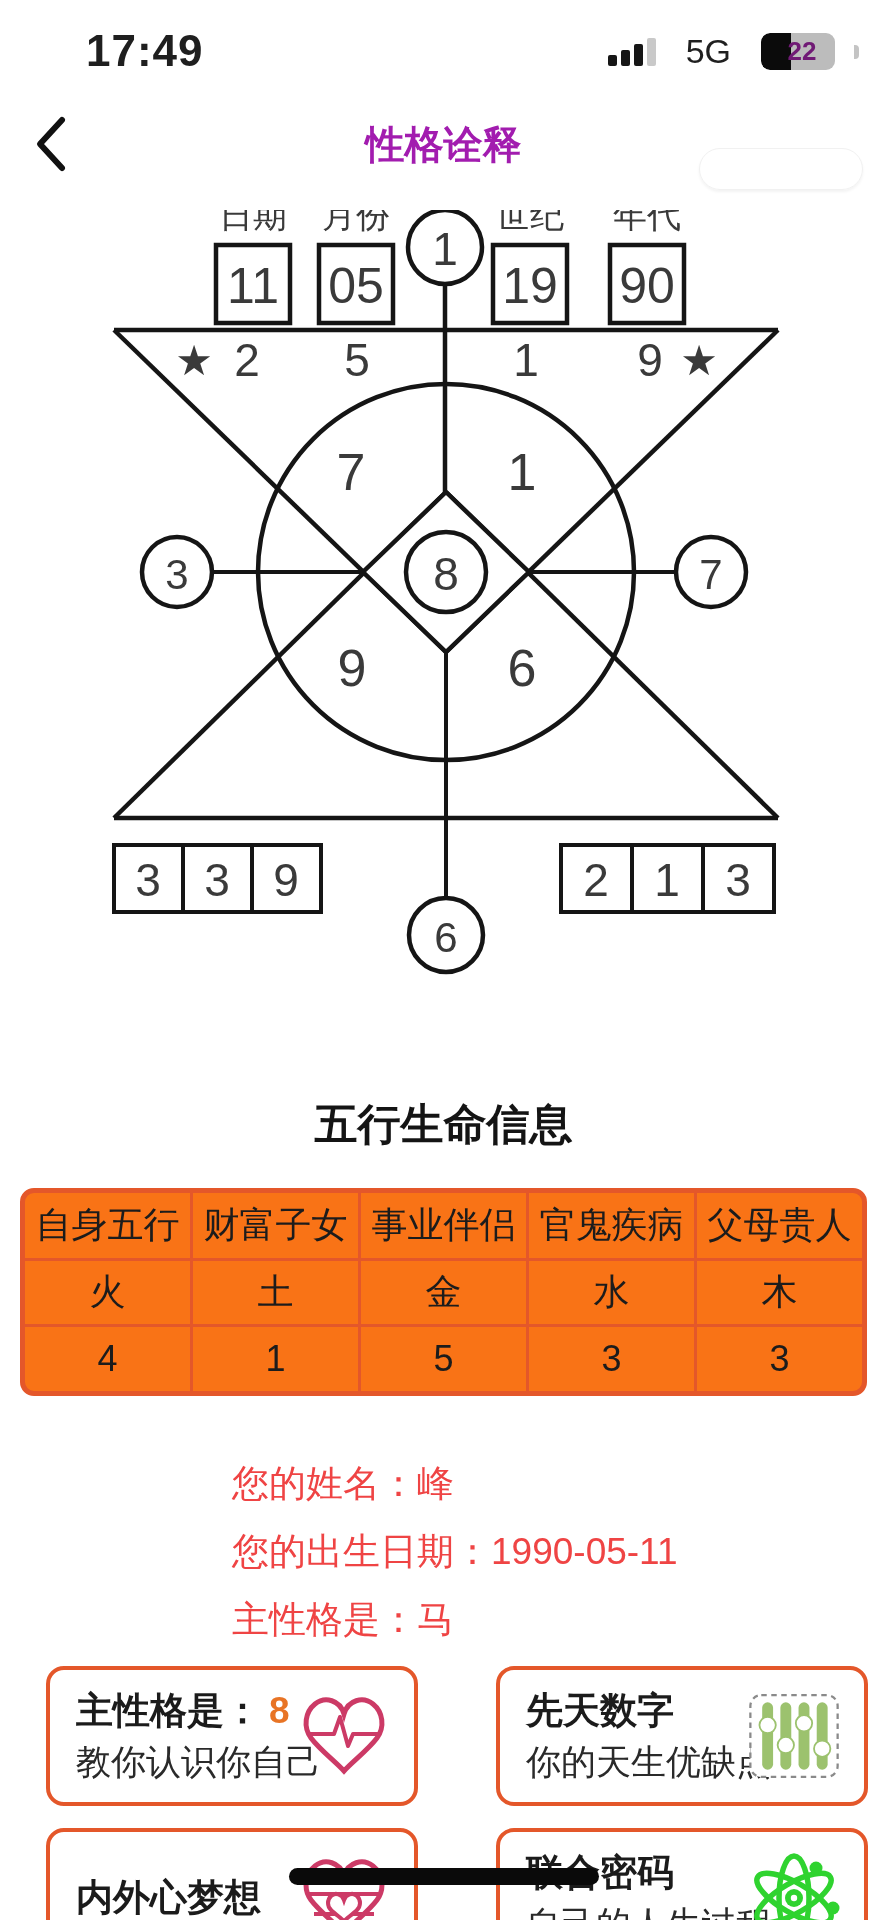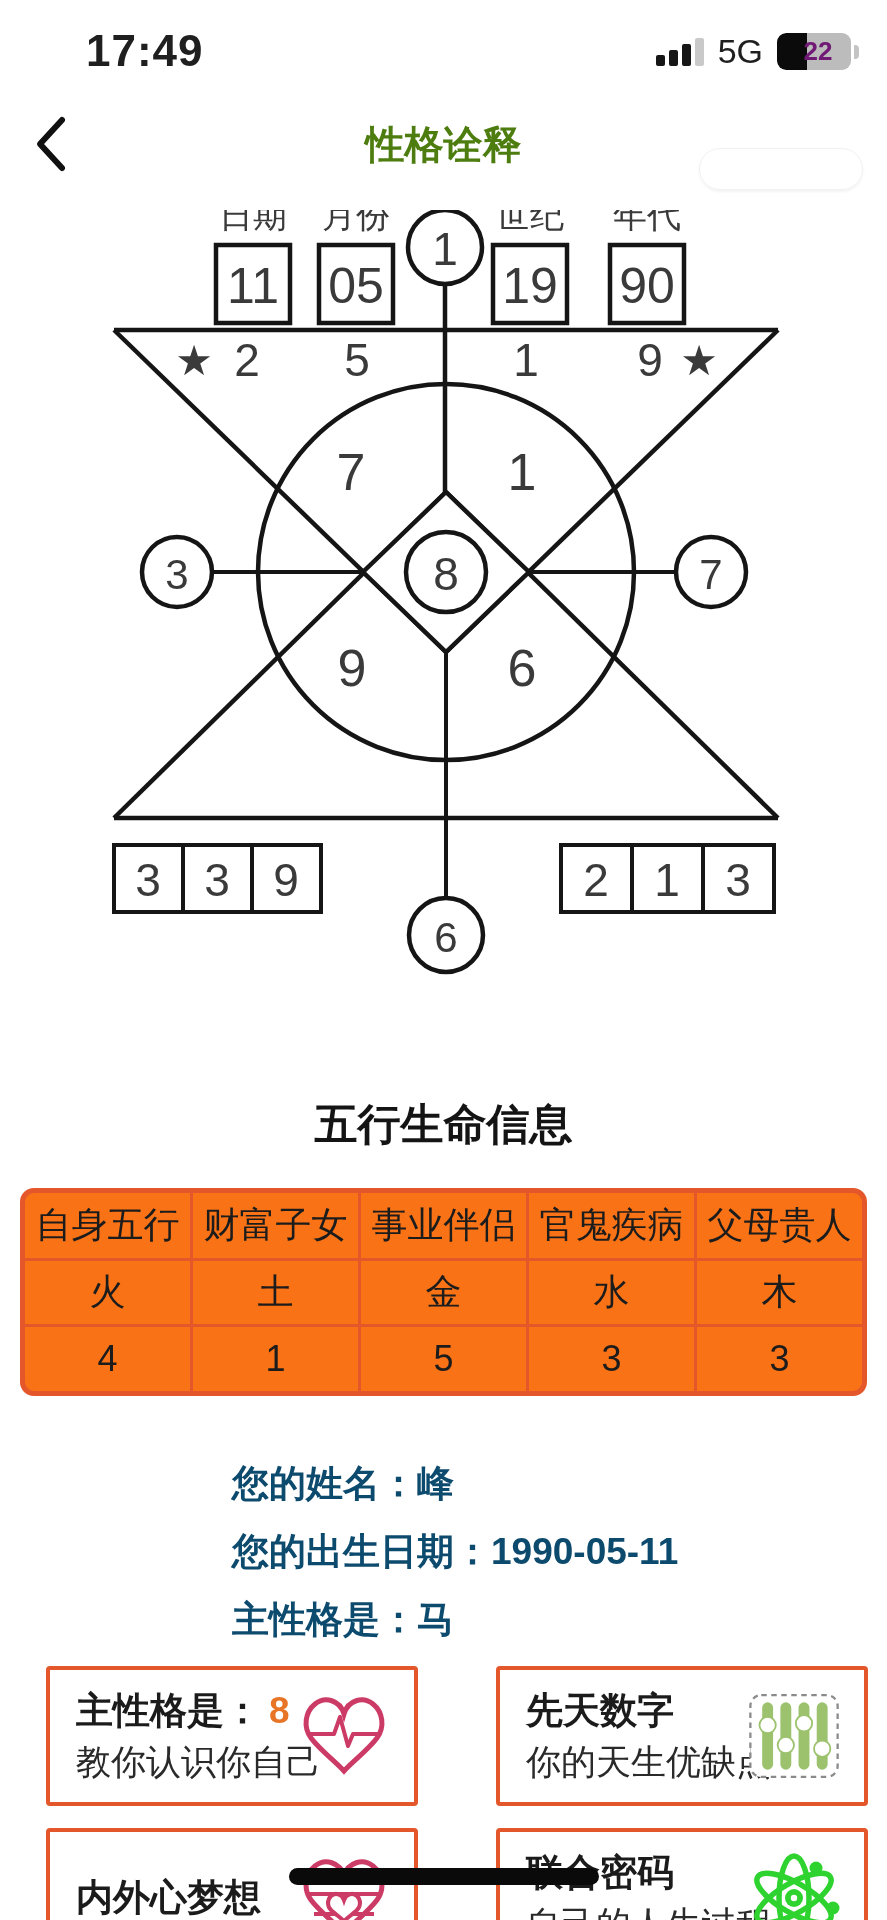--- a/index.html
+++ b/index.html
@@ -5,60 +5,60 @@
   * { margin:0; padding:0; box-sizing:border-box; }
   html,body { width:887px; height:1920px; }
   body {
     position:relative; background:#ffffff; overflow:hidden;
     font-family:"Liberation Sans", sans-serif; color:#1f1f1f;
   }
 
   
   .status-bar { position:relative; height:92px; }
   .sb-time { position:absolute; left:86px; top:26px; font-size:44px; font-weight:700; letter-spacing:1px; }
-  .sb-right { position:absolute; right:28px; top:32px; display:flex; align-items:center; gap:14px; }
+  .sb-right { position:absolute; right:28px; top:32px; display:flex; align-items:center; gap:30px; }
   .sig { display:flex; align-items:flex-end; gap:4px; height:28px; }
   .sig i { display:block; width:9px; border-radius:2px; background:#161616; }
   .sig i.b1{height:11px} .sig i.b2{height:16px} .sig i.b3{height:22px}
   .sig i.b4{height:28px; background:#c9c9c9;}
   .sb-net { font-size:34px; font-weight:500; }
   .battery { position:relative; width:74px; height:37px; border-radius:9px; background:#bcbcbc; overflow:hidden; }
   .battery .fill { position:absolute; left:0; top:0; bottom:0; width:40%; background:#0b0b0b; border-radius:9px 0 0 9px; }
   .battery .pct { position:absolute; left:8px; right:0; top:0; bottom:0; display:flex; align-items:center; justify-content:center; color:#701a75; font-size:26px; font-weight:600; }
   .bat-nub { width:5px; height:14px; background:#c4c4c4; border-radius:0 4px 4px 0; margin-left:-11px; }
 
   
   .header { position:relative; height:100px; }
   .back-btn { position:absolute; left:26px; top:20px; width:56px; height:64px; background:none; border:none; cursor:pointer; }
-  .page-title { text-align:center; padding-top:26px; font-size:39px; font-weight:700; color:#4d7c0f; }
+  .page-title { text-align:center; padding-top:26px; font-size:39px; font-weight:700; color:#a21caf; }
   .capsule { position:absolute; right:24px; top:56px; width:164px; height:42px; border-radius:22px; border:1px solid #f1f1f1; box-shadow:0 2px 3px rgba(0,0,0,0.05); }
 
   
   .diagram-clip { margin-top:18px; height:800px; overflow:hidden; display:flex; justify-content:center; }
   .dgm { width:700px; height:855px; margin-top:-55px; display:block; }
   .dgm line, .dgm circle, .dgm rect, .dgm polygon, .dgm polyline { stroke:#151515; }
   .dgm text { font-family:"Liberation Sans", sans-serif; fill:#3a3a3a; text-anchor:middle; dominant-baseline:central; }
 
   
   .section-title { margin-top:86px; text-align:center; font-size:43px; font-weight:700; color:#141414; }
   .table-wrap { margin:34px 20px 0 20px; border:5px solid #e4572a; border-radius:14px; overflow:hidden; background:#f97316; }
   .fe-table { width:100%; border-collapse:collapse; }
   .fe-table td { border:3px solid #e4572a; text-align:center; height:66px; font-size:36px; color:#1c1c1c; }
   .fe-table tr td:first-child { border-left:none; }
   .fe-table tr td:last-child { border-right:none; }
   .fe-table tr:first-child td { border-top:none; }
   .fe-table tr:last-child td { border-bottom:none; }
 
   
   .profile { margin:54px 0 0 232px; }
-  .profile .line { font-size:37px; font-weight:700; color:#0c4a6e; line-height:68px; }
+  .profile .line { font-size:37px; font-weight:400; color:#ef4444; line-height:68px; }
 
   
   .cards { margin:12px 0 0 46px; display:grid; grid-template-columns:372px 372px; column-gap:78px; row-gap:22px; }
-  .card { height:140px; border:4px solid #e4572a; border-radius:4px; background:#fff; display:flex; align-items:center; padding:14px 20px 14px 26px; cursor:pointer; }
+  .card { height:140px; border:4px solid #e4572a; border-radius:18px; background:#fff; display:flex; align-items:center; padding:14px 20px 14px 26px; cursor:pointer; }
   .card .txt { flex:1; min-width:0; }
   .card .card-title { font-size:37px; font-weight:700; color:#1b1b1b; line-height:52px; white-space:nowrap; }
   .card .card-sub { font-size:35px; font-weight:400; color:#2a2a2a; line-height:50px; white-space:nowrap; }
   .card .hl { color:#e87425; font-weight:700; padding-left:8px; }
   .card .icon { width:100px; height:100px; flex:0 0 auto; }
 
   
   .home-indicator { position:absolute; left:50%; transform:translateX(-50%); bottom:35px; width:310px; height:17px; border-radius:10px; background:#0a0a0a; }
 </style>
 </head>

